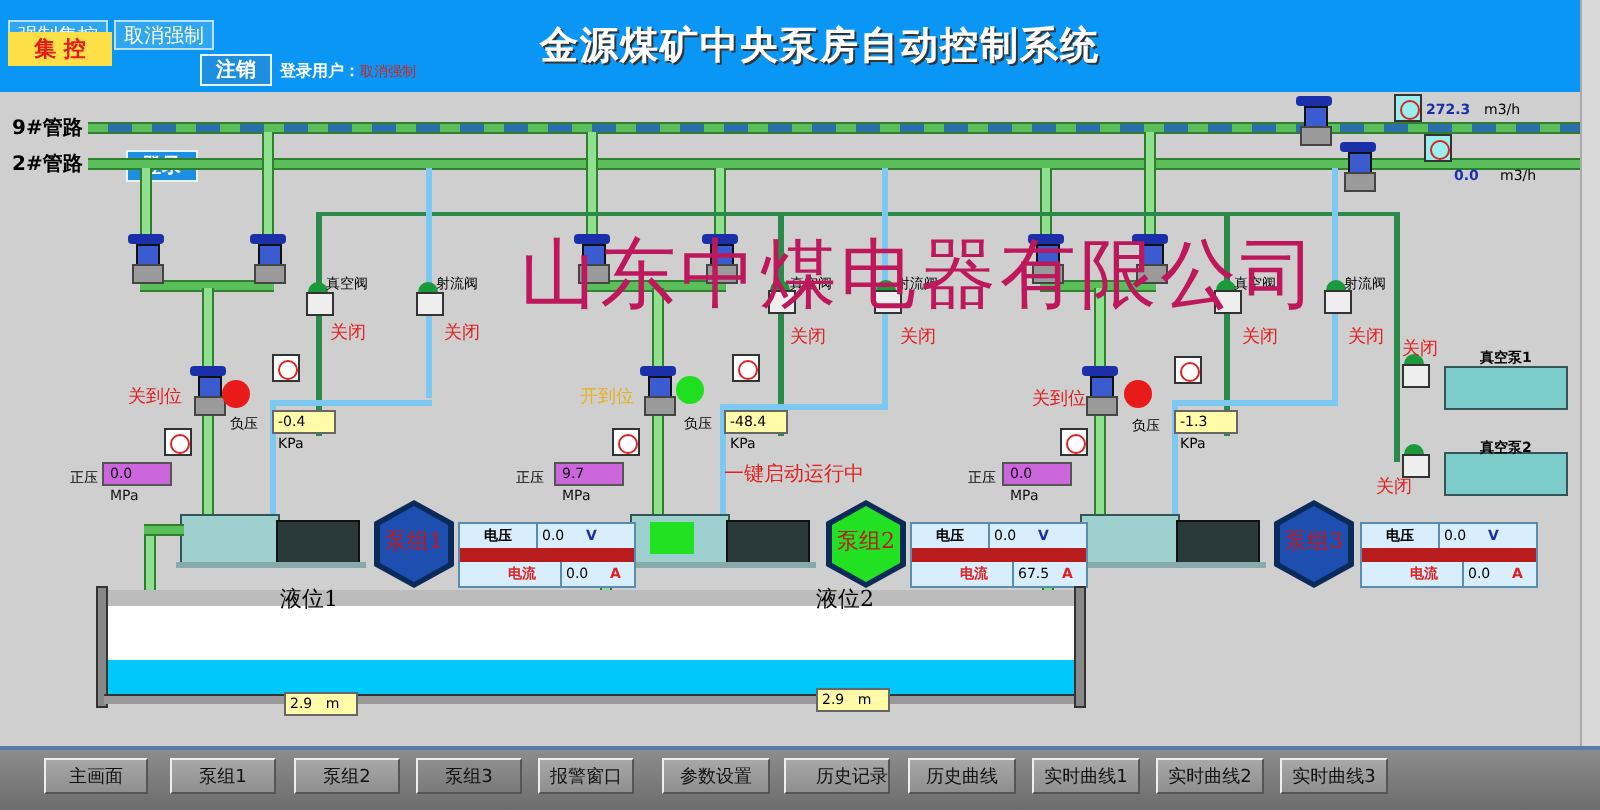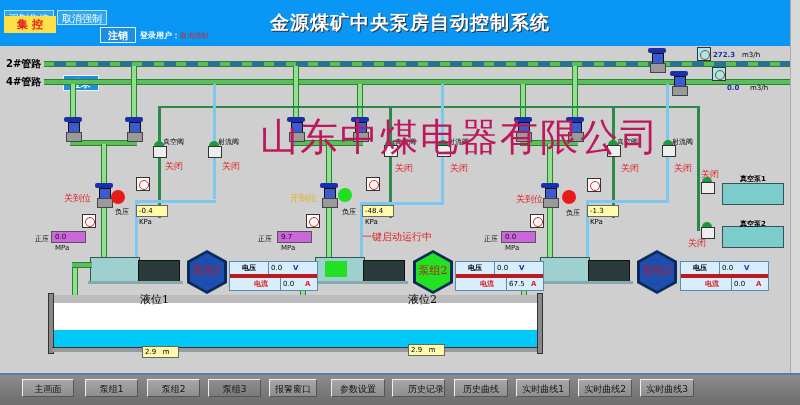--- a/index.html
+++ b/index.html
@@ -30,21 +30,21 @@
   .red{color:#e02020;font-size:9px;}
   .gauge{width:14px;height:14px;background:#fff;border:1px solid #333;box-sizing:border-box;}
   .gauge:after{content:"";position:absolute;left:2px;top:2px;width:8px;height:8px;border:1px solid #d22;border-radius:50%;}
   .valbox{background:#fffba8;border:1px solid #666;font-size:7px;height:12px;line-height:11px;padding:0 2px;box-sizing:border-box;}
   .mpabox{background:#cc66dd;border:1px solid #555;font-size:7px;height:12px;line-height:11px;padding:0 3px;box-sizing:border-box;color:#111;}
   .lamp{width:14px;height:14px;border-radius:50%;}
   .hex{width:40px;height:44px;clip-path:polygon(50% 0,100% 25%,100% 75%,50% 100%,0 75%,0 25%);background:#0a2a5a;}
   .hex .inner{position:absolute;left:3px;top:3px;width:34px;height:38px;clip-path:polygon(50% 0,100% 25%,100% 75%,50% 100%,0 75%,0 25%);}
   .hexlabel{position:absolute;left:0;top:13px;width:40px;text-align:center;font-size:11px;color:#c01818;font-family:"DejaVu Serif",serif;}
   .etable{background:#d8eefc;border:1px solid #5a8bb0;font-size:7px;}
-  .etable .row{height:12px;display:flex;border-bottom:4px solid #b91c1c;}
+  .etable .row{height:12px;display:flex;border-bottom:7px solid #b91c1c;}
   .etable .row:last-child{border-bottom:none;margin-left:12px;}
   .etable .c1{width:38px;text-align:center;line-height:12px;border-right:1px solid #5a8bb0;font-weight:bold;}
   .etable .c2{width:22px;padding-left:2px;line-height:12px;}
   .etable .c3{width:12px;line-height:12px;color:#1a2fa8;font-weight:bold;}
   .levellabel{font-size:11px;color:#000;font-family:"DejaVu Serif",serif;}
   #tank{left:52px;top:295px;width:485px;height:57px;}
   #watermark{left:260px;top:112px;font-size:38px;font-family:"DejaVu Serif",serif;color:#be185d;letter-spacing:2px;white-space:nowrap;}
   #footer{left:0;top:373px;width:800px;height:32px;background:linear-gradient(180deg,#8c8c8c,#6a6a6a);border-top:2px solid #5a7aa8;}
   .navbtn{top:379px;height:18px;background:linear-gradient(180deg,#a8a8a8,#8e8e8e);border:1px solid #eee;border-right-color:#555;border-bottom-color:#555;font-size:9px;line-height:18px;text-align:center;color:#111;box-sizing:border-box;}
   .vacuum{width:60px;height:20px;background:#7ccccc;border:1px solid #355;}
@@ -56,22 +56,22 @@
 <div id="title" class="abs">金源煤矿中央泵房自动控制系统</div>
 <div class="abs hbtn" style="left:4px;top:10px;width:50px;height:15px;">强制集控</div>
 <div class="abs hbtn" style="left:57px;top:10px;width:50px;height:15px;">取消强制</div>
 <div id="mode" class="abs">集  控</div>
 <div class="abs hbtn2" style="left:63px;top:27px;width:36px;height:16px;margin-top:48px;">登录</div>
 <div class="abs hbtn2" style="left:100px;top:27px;width:36px;height:16px;">注销</div>
 <div id="userlabel" class="abs">登录用户：</div>
 <div id="username" class="abs">取消强制</div>
 <div id="rightbar" class="abs"></div>
 
-<div class="abs pipelabel" style="left:6px;top:57px;">2#管路</div>
-<div class="abs pipelabel" style="left:6px;top:75px;">4#管路</div>
+<div class="abs pipelabel" style="left:6px;top:57px;">9#管路</div>
+<div class="abs pipelabel" style="left:6px;top:75px;">2#管路</div>
 <div class="abs pipe-h2" style="left:44px;top:61px;width:746px;"></div>
 <div class="abs pipe-h" style="left:44px;top:79px;width:746px;"></div>
 
 <div class="abs gauge" style="left:697px;top:47px;background:#9ee;"></div>
 <div class="abs small" style="left:713px;top:51px;color:#1a2fa8;font-weight:bold;">272.3</div>
 <div class="abs small" style="left:742px;top:51px;">m3/h</div>
 <div class="abs gauge" style="left:712px;top:67px;background:#9ee;"></div>
 <div class="abs small" style="left:727px;top:84px;color:#1a2fa8;font-weight:bold;">0.0</div>
 <div class="abs small" style="left:750px;top:84px;">m3/h</div>
 <div class="abs valve" style="left:648px;top:48px;">

